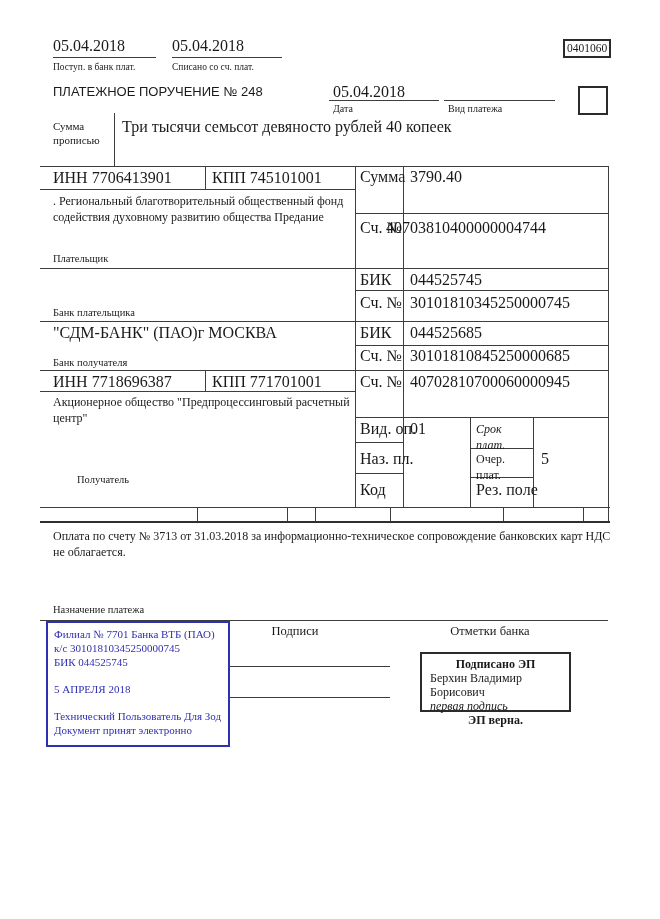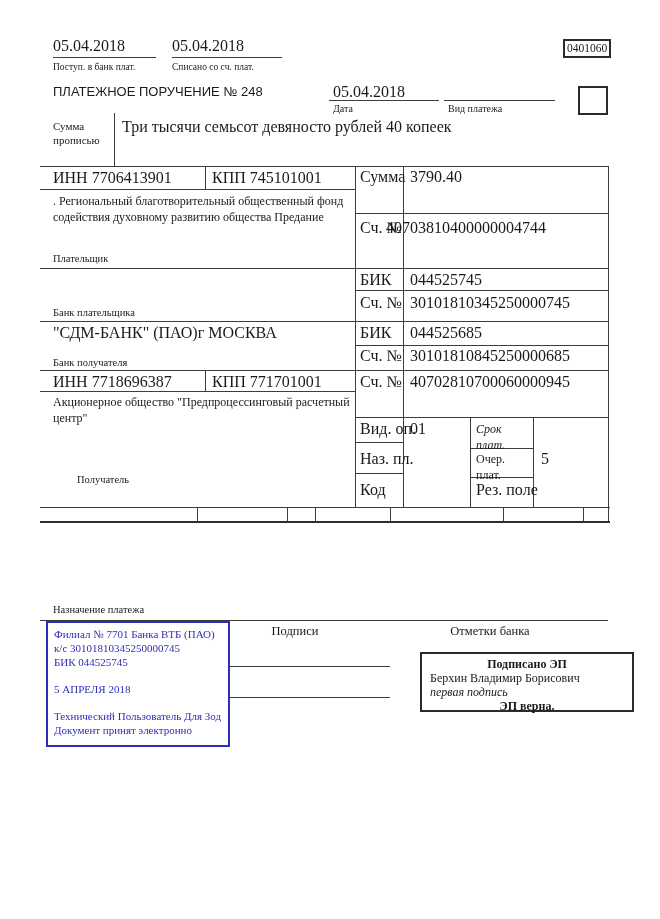--- a/index.html
+++ b/index.html
@@ -21,21 +21,21 @@
   .code-box { left:563px; top:39px; width:48px; height:19px; font-size:11.5px; text-align:center; line-height:15px; }
   .type-box { left:578px; top:86px; width:30px; height:29px; }
   .stamp {
     position:absolute; left:46px; top:621px; width:184px; height:126px;
     border:2px solid #2f2fb3; color:#2f2fb3; padding:4px 6px;
     font-size:11px; line-height:14px;
   }
   .stamp .sline { white-space:normal; }
   .stamp .gap { margin-top:13px; }
   .esign {
-    position:absolute; left:420px; top:652px; width:214px; height:60px;
+    position:absolute; left:420px; top:652px; width:151px; height:60px;
     border:2px solid #2b2b2b; padding:3px 8px; font-size:12px; line-height:14px;
   }
   .esign .center { text-align:center; font-weight:bold; }
   .esign .italic { font-style:italic; }
   .sig-title { position:absolute; font-size:12.5px; white-space:nowrap; }
 </style>
 </head>
 <body>
 
 <div class="page">
@@ -126,20 +126,21 @@
   <div class="t" style="left:360px; top:421px;">Вид. оп.</div>
   <div class="t" style="left:410px; top:421px;">01</div>
   <div class="tw" style="left:476px; top:421px; width:52px;font-style:italic;">Срок плат.</div>
   <div class="t" style="left:360px; top:451px;">Наз. пл.</div>
   <div class="tw" style="left:476px; top:451px; width:52px;">Очер. плат.</div>
   <div class="t" style="left:541px; top:451px;">5</div>
   <div class="t" style="left:360px; top:482px;">Код</div>
   <div class="t" style="left:476px; top:482px;">Рез. поле</div>
   <div class="small-lab" style="left:53px; top:474px;margin-left:24px;">Получатель</div>
 
+  <div class="tw" style="left:53px; top:528px; width:565px;">Оплата по счету № 3713 от 31.03.2018 за информационно-техническое сопровождение банковских карт НДС не облагается.</div>
   <div class="small-lab" style="left:53px; top:604px;">Назначение платежа</div>
   <div class="hline" style="left:40px; top:620px; width:568px;"></div>
 
   <div class="sig-title" style="left:235px; top:624px; width:120px; text-align:center;">Подписи</div>
   <div class="sig-title" style="left:420px; top:624px; width:140px; text-align:center;">Отметки банка</div>
 
   <div class="hline" style="left:230px; top:666px; width:160px;"></div>
   <div class="hline" style="left:230px; top:697px; width:160px;"></div>
 
   <div class="stamp">

